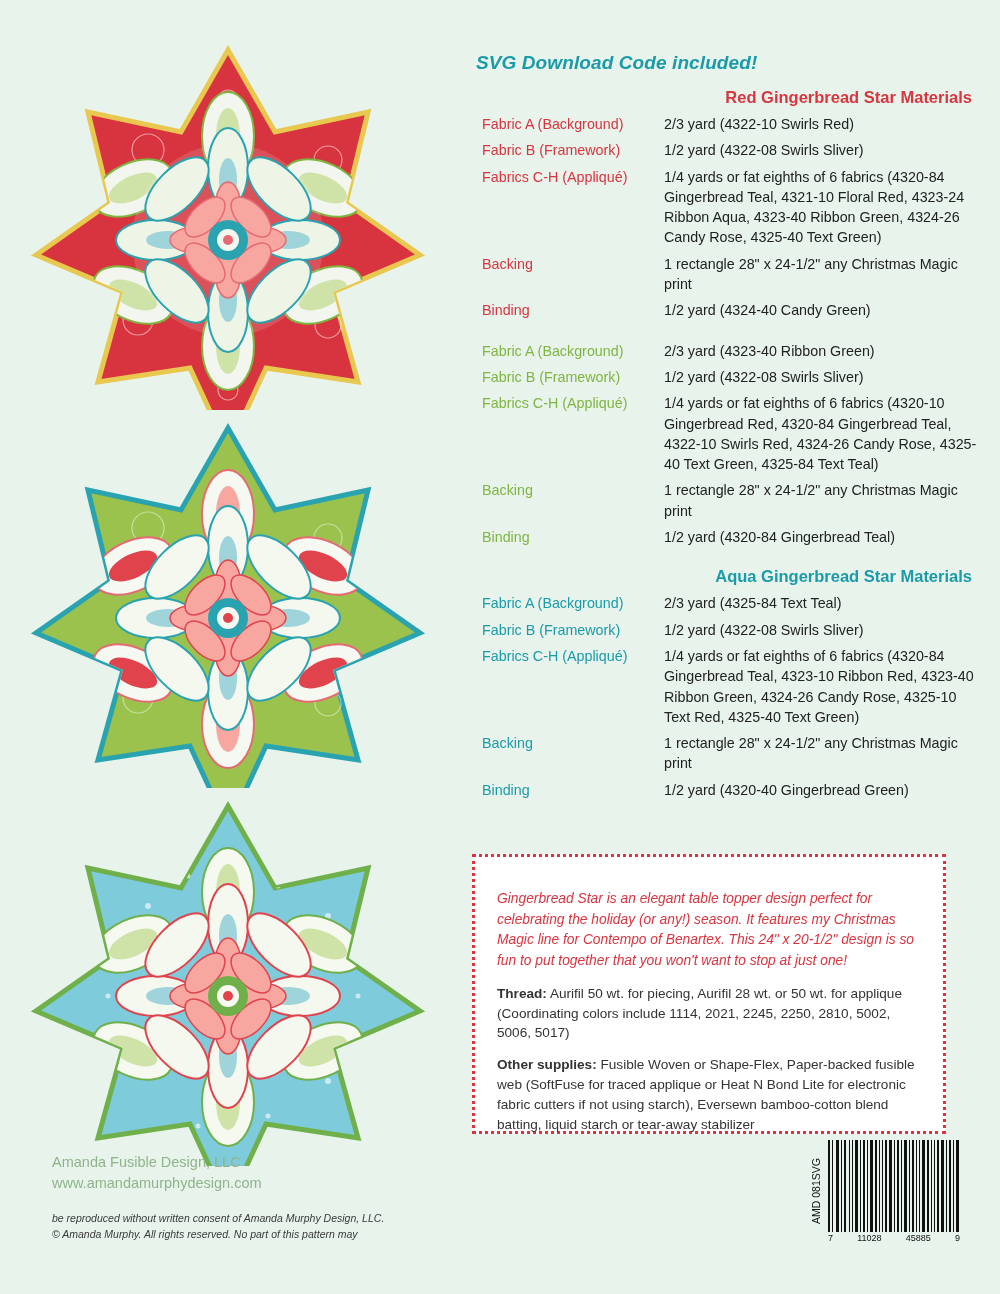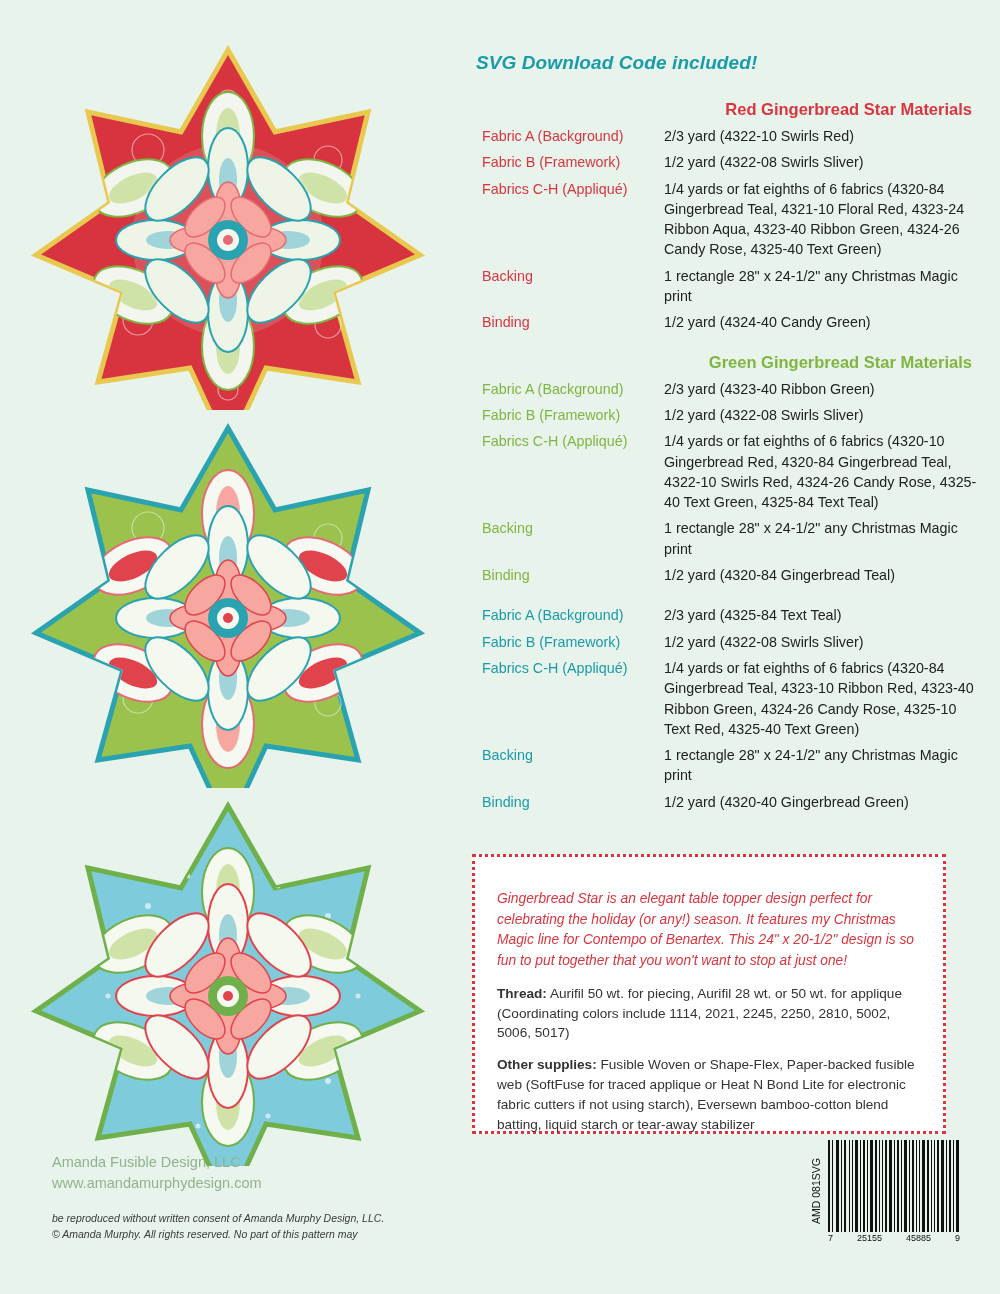--- a/index.html
+++ b/index.html
@@ -63,21 +63,21 @@
     left: 476px;
     top: 52px;
     width: 496px;
   }
   .svg-note {
     font-size: 19px;
     font-style: italic;
     font-weight: bold;
     color: #1a9ba8;
     letter-spacing: .1px;
-    margin-bottom: 26px;
+    margin-bottom: 14px;
   }
   .sect-title {
     font-size: 16.5px;
     font-weight: bold;
     margin: 0 0 7px 6px;
     text-align: right;
   }
   .sect-red .sect-title { color: #d8353f; }
   .sect-green .sect-title { color: #7fb541; }
   .sect-aqua .sect-title { color: #1a9ba8; }
@@ -415,21 +415,20 @@
         </tr>
         <tr>
           <td class="lbl">Binding</td>
           <td class="val">1/2 yard (4324-40 Candy Green)</td>
         </tr>
       </tbody>
         </table>
     </div>
 
     <div class="sect-green">
-      <div class="sect-title">Green Gingerbread Star Materials</div>
       <table class="mat">
         <tbody>
             <tr>
           <td class="lbl">Fabric A (Background)</td>
           <td class="val">2/3 yard (4323-40 Ribbon Green)</td>
         </tr>
         <tr>
           <td class="lbl">Fabric B (Framework)</td>
           <td class="val">1/2 yard (4322-08 Swirls Sliver)</td>
         </tr>
@@ -443,20 +442,21 @@
         </tr>
         <tr>
           <td class="lbl">Binding</td>
           <td class="val">1/2 yard (4320-84 Gingerbread Teal)</td>
         </tr>
       </tbody>
         </table>
     </div>
 
     <div class="sect-aqua">
+      <div class="sect-title">Aqua Gingerbread Star Materials</div>
       <table class="mat">
         <tbody>
             <tr>
           <td class="lbl">Fabric A (Background)</td>
           <td class="val">2/3 yard (4325-84 Text Teal)</td>
         </tr>
         <tr>
           <td class="lbl">Fabric B (Framework)</td>
           <td class="val">1/2 yard (4322-08 Swirls Sliver)</td>
         </tr>
@@ -528,19 +528,19 @@
       <i style="left:106px;width:1px"></i>
         <i style="left:109px;width:2px"></i>
       <i style="left:113px;width:3px"></i>
         <i style="left:118px;width:1px"></i>
       <i style="left:121px;width:2px"></i>
         <i style="left:125px;width:1px"></i>
       <i style="left:128px;width:3px"></i>
     </div>
     <div class="barcode-digits">
       <span>7</span>
-      <span>25155</span>
+      <span>11028</span>
       <span>45885</span>
       <span>9</span>
     </div>
   </div>
 
 </div>
 
 </body></html>

